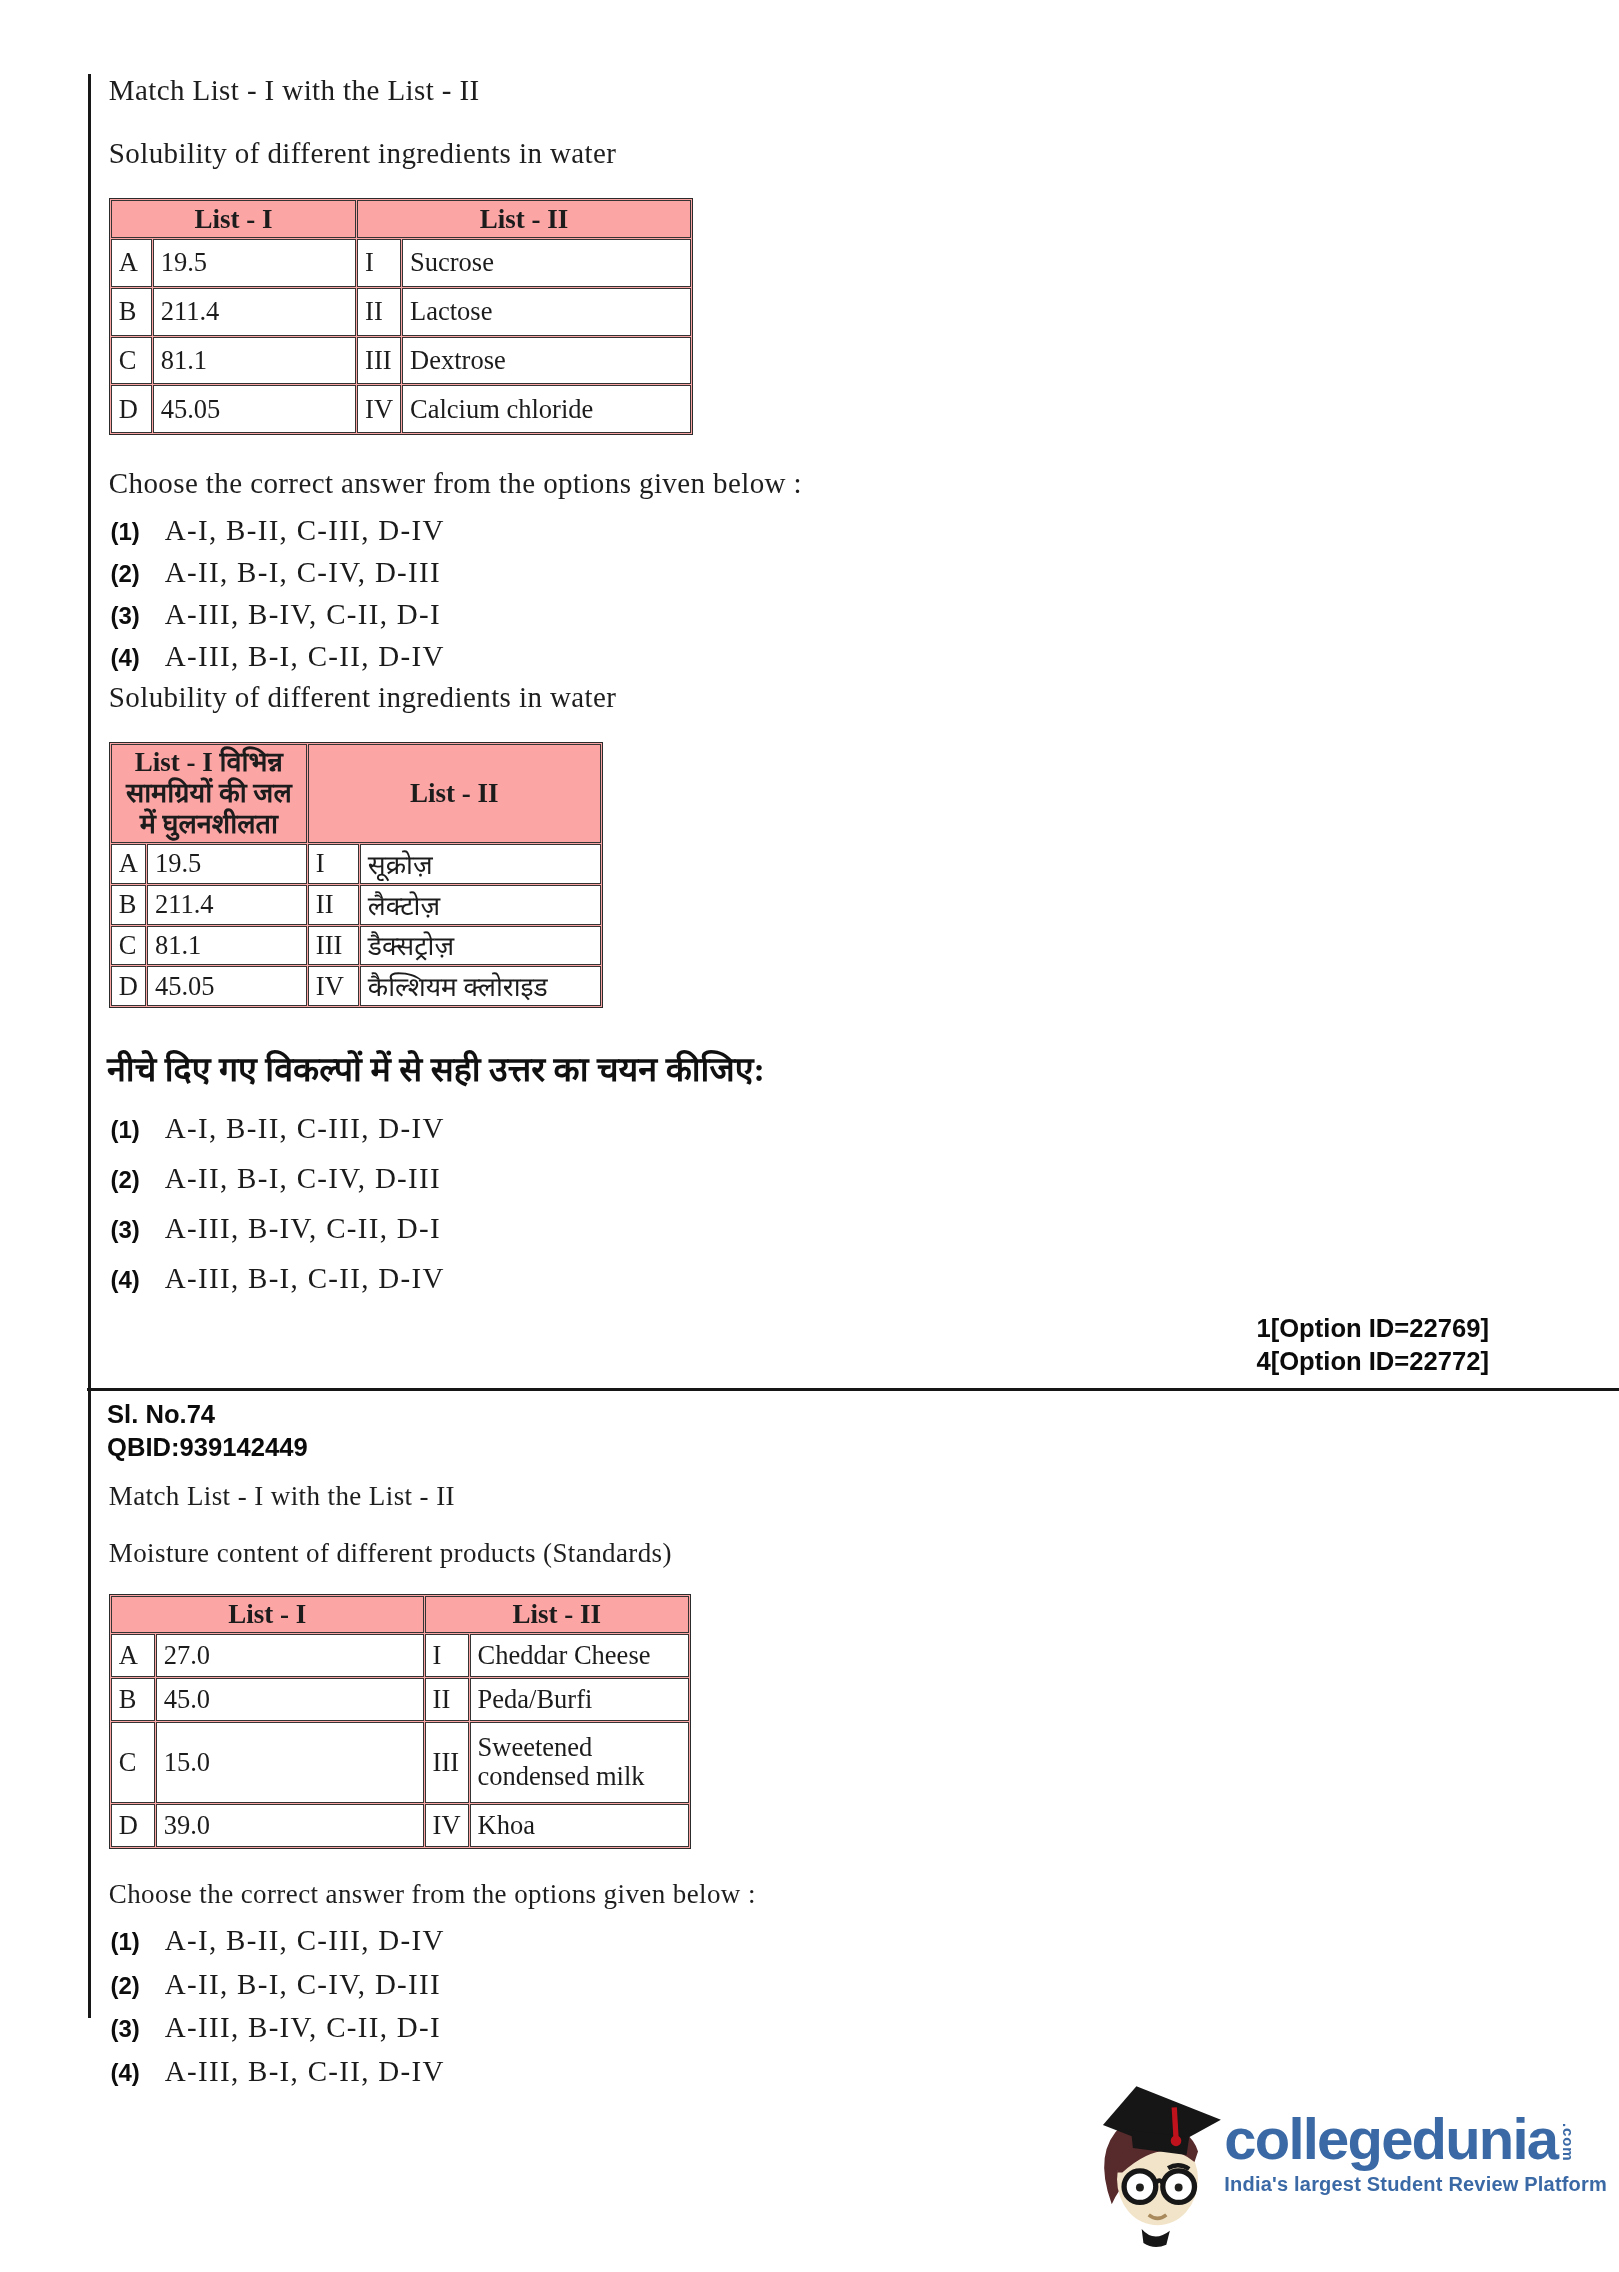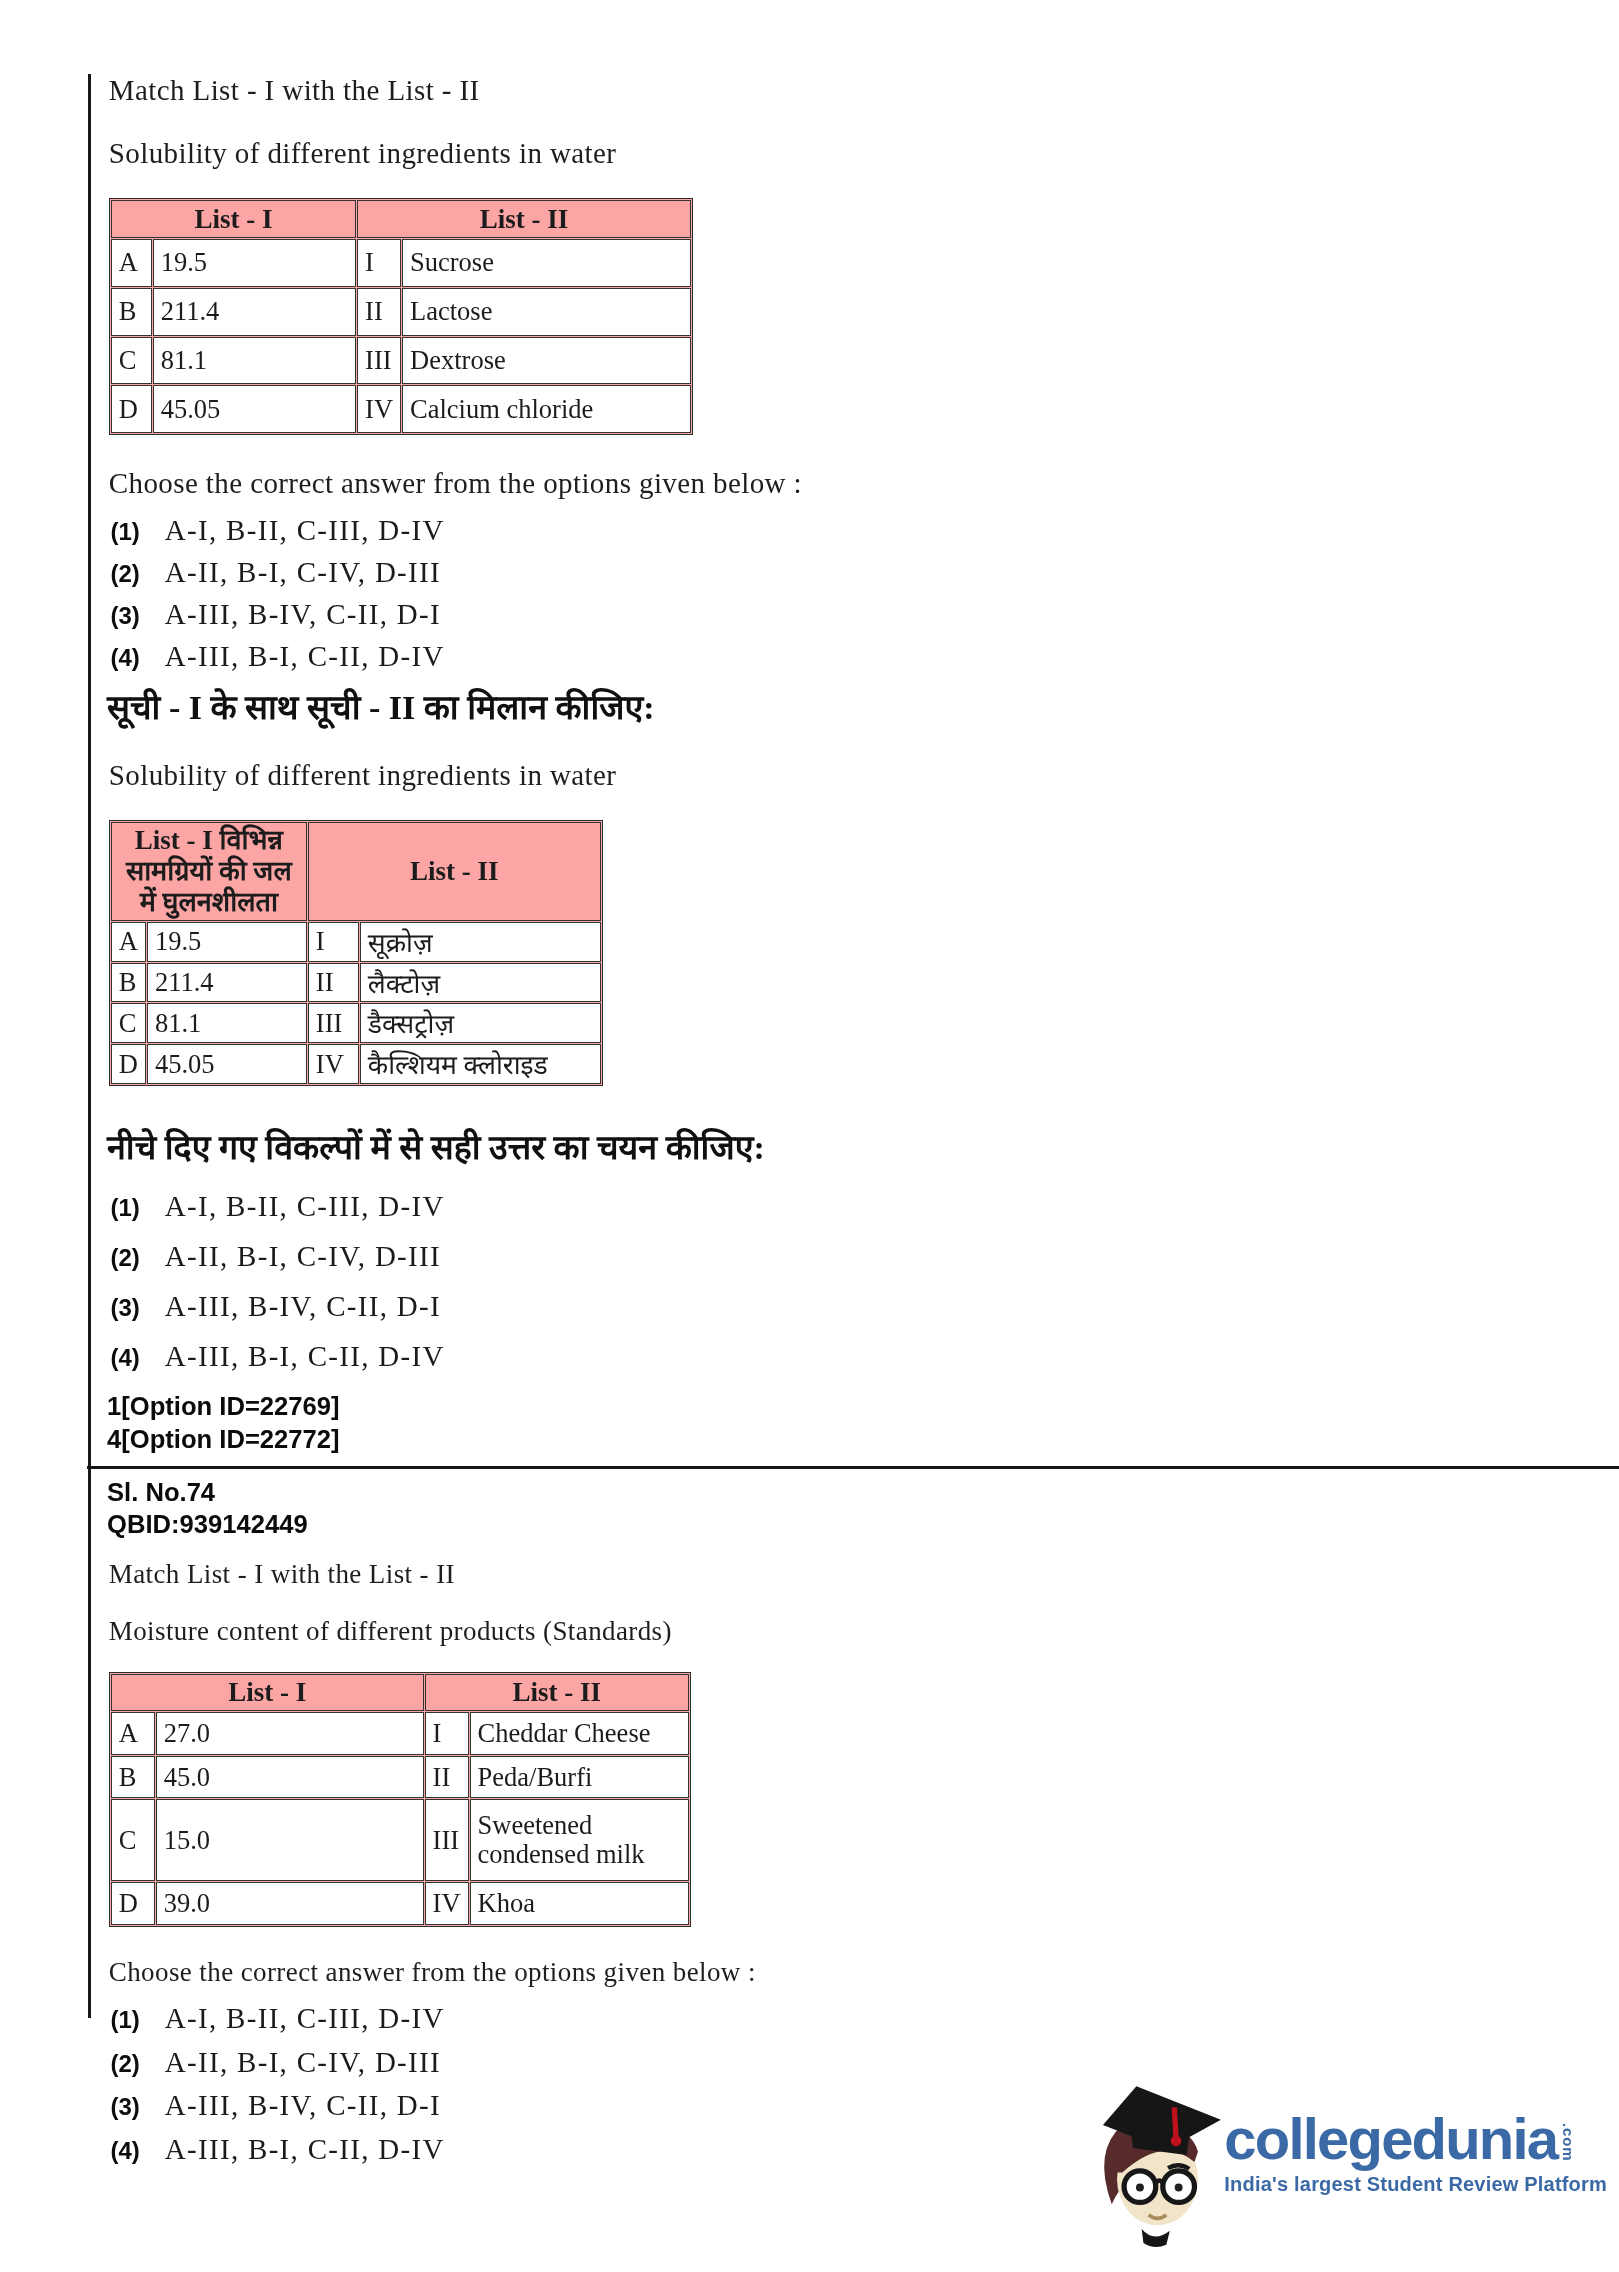--- a/index.html
+++ b/index.html
@@ -32,21 +32,21 @@
 
   .opt-row{display:flex;align-items:baseline;gap:25px;margin:0 0 8.8px 3.5px;}
   .opt-row.wide{margin-bottom:17px;}
   .opt-row.q74{margin-bottom:10.6px;}
   .opt-num{font-family:"Liberation Sans","DejaVu Sans",sans-serif;font-weight:700;
            font-size:24px;color:#0d0d0d;}
   .opt-text{font-size:29px;letter-spacing:1.3px;color:#1b1b1b;}
 
   .meta{font-family:"Liberation Sans","DejaVu Sans",sans-serif;font-weight:700;
         font-size:25.6px;line-height:1.28;color:#0b0b0b;}
-  .optids{margin-top:7px;}
+  .optids{margin-top:7px;text-align:right;}
   .divider{position:relative;left:-20px;width:1533px;height:2.6px;background:#161616;
            margin-top:10.6px;}
   .sec2{padding-top:7px;}
   .sec2 .ser{font-size:27px;}
   .sec2 .match-heading{margin:17.6px 0 26.5px 1.8px;}
   .sec2 .subtitle{margin:0 0 25px 1.8px;}
   .sec2 table.qtable{margin-bottom:30px;}
   .t1wrap{margin-bottom:32px;} .t2wrap{margin-bottom:37px;}
 
   .logo{position:absolute;right:13px;bottom:19.4px;display:flex;align-items:flex-start;}
@@ -126,21 +126,20 @@
       <div class="opt-row">
         <span class="opt-num">(3)</span>
         <span class="opt-text">A-III, B-IV, C-II, D-I</span>
       </div>
       <div class="opt-row">
         <span class="opt-num">(4)</span>
         <span class="opt-text">A-III, B-I, C-II, D-IV</span>
       </div>
     </div>
 
-    <div class="hindi">सूची - I के साथ सूची - II का मिलान कीजिए:</div>
     <div class="ser subtitle">Solubility of different ingredients in water</div>
 
     <div class="t2wrap">
     <table class="qtable t2">
       <colgroup>
             <col style="width:35px">
             <col style="width:199px">
             <col style="width:55px">
             <col style="width:319px">
           </colgroup>

